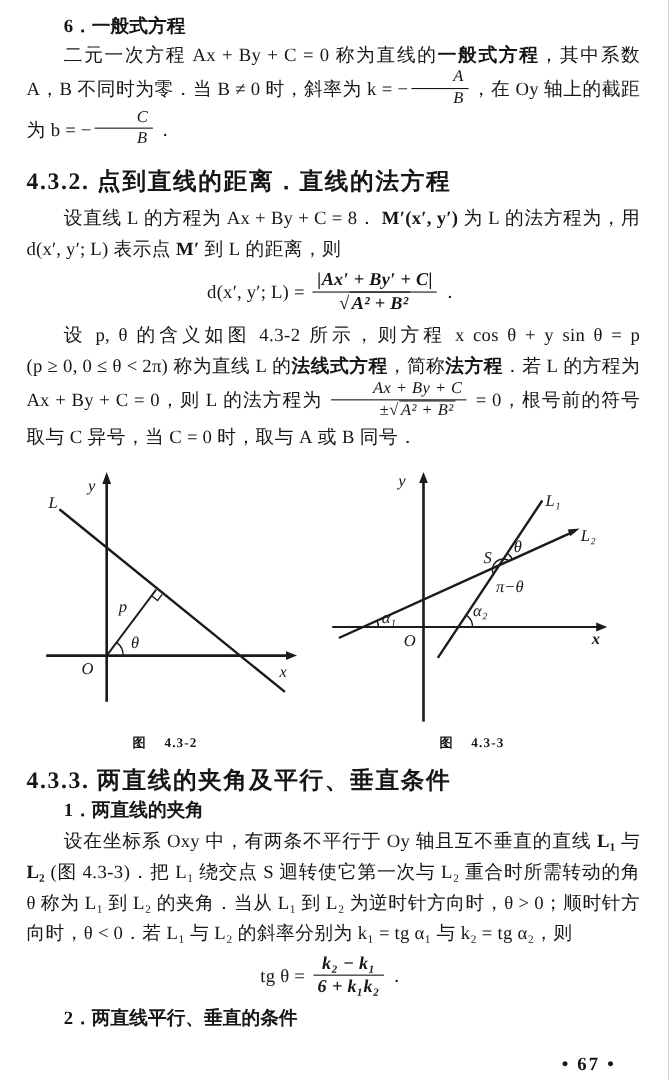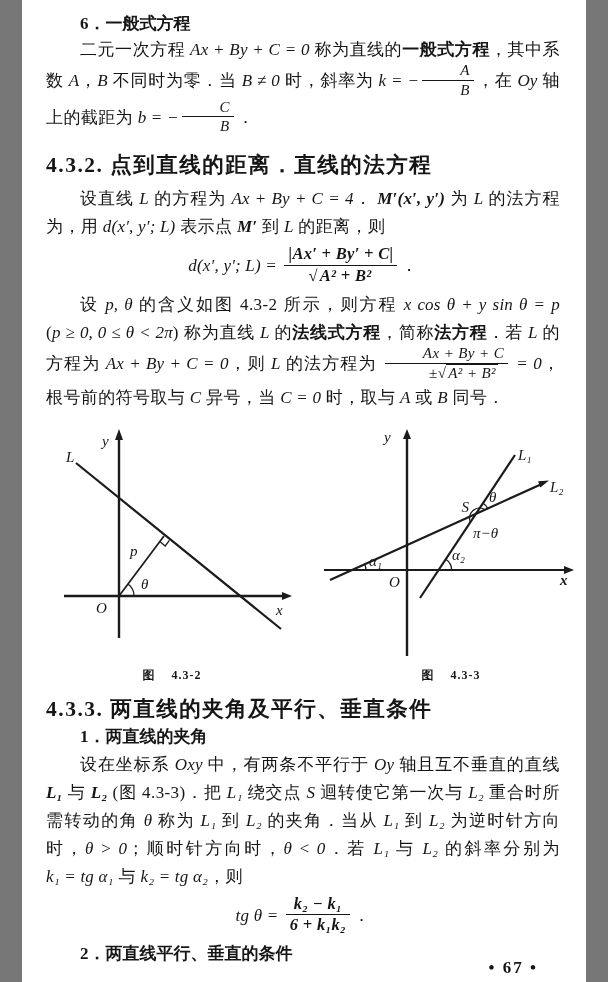--- a/index.html
+++ b/index.html
@@ -1,25 +1,25 @@
 <!DOCTYPE html>
 <html><head>
 <meta charset="utf-8">
 <style>
   html,body{margin:0;padding:0;background:#777;}
   .page{
-    width:564px;height:982px;margin:0 auto;background:#ffffff;color:#161616;
+    width:608px;height:982px;margin:0 auto;background:#ffffff;color:#161616;
     font-family:"Liberation Serif","DejaVu Serif",serif;
     box-sizing:border-box;padding:12px 26px 0 24px;position:relative;overflow:hidden;
   }
   p{margin:0;}
   .cn{font-size:17px;line-height:28px;text-align:justify;letter-spacing:0.4px;}
   .indent{text-indent:2em;}
   .b{font-weight:bold;}
-  .m{font-style:italic;white-space:nowrap;letter-spacing:0.2px;}
+  .m{white-space:nowrap;letter-spacing:0.2px;}
   .mb{font-weight:bold;}
   .subhead{font-weight:bold;font-size:17px;line-height:24px;text-indent:2em;}
   .sec-title{font-size:21.5px;font-weight:bold;letter-spacing:1.5px;line-height:30px;margin-top:13px;}
   .sec6-title{font-weight:bold;font-size:17px;line-height:24px;text-indent:2em;}
   
   .frac{display:inline-block;vertical-align:middle;text-align:center;line-height:1.12;
         font-style:italic;margin:0 3px;position:relative;top:-2px;font-size:15px;}
   .frac .num{display:block;border-bottom:1.4px solid #161616;padding:0 4px 1px;}
   .frac .den{display:block;padding:1px 4px 0;}
   .rad{font-style:normal;}
@@ -43,21 +43,21 @@
 <body>
 
 <div class="page">
 
   <p class="sec6-title">6．一般式方程</p>
 
   <p class="cn indent"><span>二元一次方程 </span><span class="m">Ax + By + C = 0</span><span> 称为直线的</span><span class="b">一般式方程</span><span>，其中系数 </span><span class="m">A</span><span>，</span><span class="m">B</span><span> 不同时为零．当 </span><span class="m">B ≠ 0</span><span> 时，斜率为 </span><span class="m">k = −</span><span class="frac"><span class="num">A</span><span class="den">B</span></span><span>，在 </span><span class="m">Oy</span><span> 轴上的截距为 </span><span class="m">b = −</span><span class="frac"><span class="num">C</span><span class="den">B</span></span><span>．</span></p>
 
   <p class="sec-title">4.3.2. 点到直线的距离．直线的法方程</p>
 
-  <p class="cn indent" style="margin-top:5px;"><span>设直线 </span><span class="m">L</span><span> 的方程为 </span><span class="m">Ax + By + C = 4．</span> <span class="m mb">M′(x′, y′)</span><span> 为 </span><span class="m">L</span><span> 的法方程为，用 </span><span class="m">d(x′, y′; L)</span><span> 表示点 </span><span class="m mb">M′</span><span> 到 </span><span class="m">L</span><span> 的距离，则</span></p>
+  <p class="cn indent" style="margin-top:5px;"><span>设直线 </span><span class="m">L</span><span> 的方程为 </span><span class="m">Ax + By + C = 8．</span> <span class="m mb">M′(x′, y′)</span><span> 为 </span><span class="m">L</span><span> 的法方程为，用 </span><span class="m">d(x′, y′; L)</span><span> 表示点 </span><span class="m mb">M′</span><span> 到 </span><span class="m">L</span><span> 的距离，则</span></p>
 
   <div class="formula"><span class="m">d(x′, y′; L) = </span><span class="frac"><span class="num">|Ax′ + By′ + C|</span><span class="den"><span class="rad">√</span><span class="radx">A² + B²</span></span></span><span>．</span></div>
 
   <p class="cn indent"><span>设 </span><span class="m">p, θ</span><span> 的含义如图 4.3-2 所示，则方程 </span><span class="m">x cos θ + y sin θ = p</span><span> (</span><span class="m">p ≥ 0, 0 ≤ θ &lt; 2π</span><span>) 称为直线 </span><span class="m">L</span><span> 的</span><span class="b">法线式方程</span><span>，简称</span><span class="b">法方程</span><span>．若 </span><span class="m">L</span><span> 的方程为 </span><span class="m">Ax + By + C = 0</span><span>，则 </span><span class="m">L</span><span> 的法方程为 </span><span class="frac"><span class="num">Ax + By + C</span><span class="den"><span class="rad">±</span><span class="rad">√</span><span class="radx">A² + B²</span></span></span><span class="m"> = 0</span><span>，根号前的符号取与 </span><span class="m">C</span><span> 异号，当 </span><span class="m">C = 0</span><span> 时，取与 </span><span class="m">A</span><span> 或 </span><span class="m">B</span><span> 同号．</span></p>
 
   <div class="figrow">
 
     <div class="figblock f2">
       <svg width="240" height="235" viewBox="0 0 240 235">
         <line class="stroke" x1="67" y1="10" x2="67" y2="212" stroke-width="2.4"></line>

